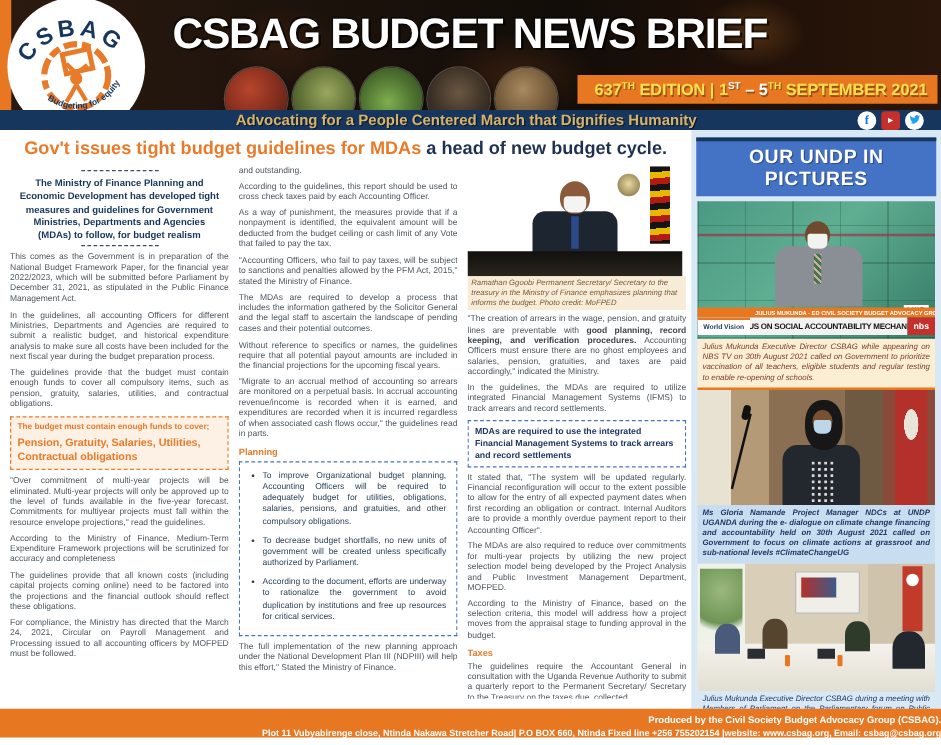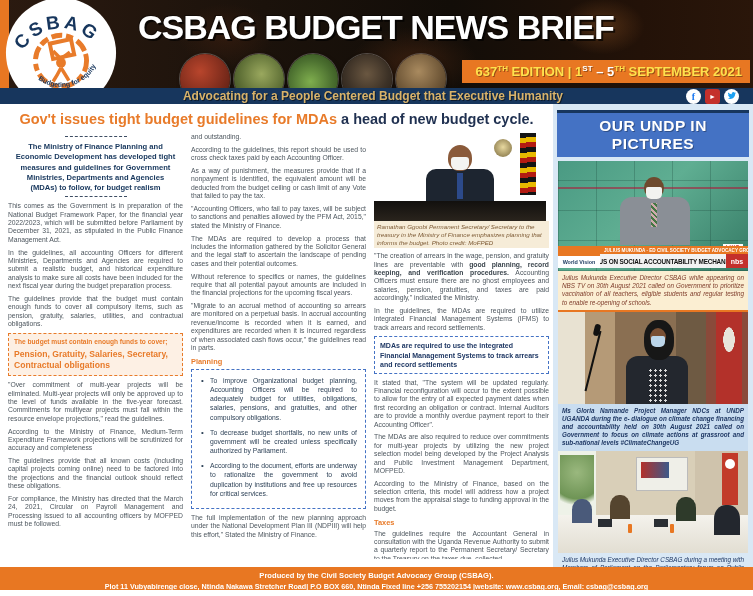--- a/index.html
+++ b/index.html
@@ -153,21 +153,21 @@
   .ph3-laptop { position:absolute; width:14px; height:8px; background:#2a2e33; bottom:26px; }
   .ph3-person { position:absolute; width:20px; height:24px; border-radius:45% 45% 0 0; background:#3a3f46; }
   .ph3-p1 { left:14px; bottom:30px; background:#4a5a7a; }
   .ph3-p2 { left:52px; bottom:34px; background:#55452f; }
   .ph3-p3 { left:118px; bottom:32px; background:#2e3a2a; }
   .ph3-p4 { left:156px; bottom:18px; width:26px; height:30px; background:#23272e; }
   .ph3-bottle { position:absolute; width:4px; height:9px; background:#e87722; bottom:20px; border-radius:1px; }
 
   
   .footer { position:absolute; left:0; top:567px; width:753px; height:23px; background:#e87722;
-    color:#fff; text-align:center; padding-top:4px; }
+    color:#fff; text-align:right; padding-top:4px; }
   .footer .f1 { font-size:7.6px; font-weight:bold; }
   .footer .f2 { font-size:7.2px; font-weight:bold; margin-top:2px; }
 
   .logo-svg text { font-family:"Liberation Sans", sans-serif; }
 </style>
 </head>
 <body>
 
 <div class="page">
 
@@ -198,21 +198,21 @@
       <rect x="50" y="48" width="22" height="16" fill="none" stroke="#e87b2a" stroke-width="4" transform="rotate(-12 61 56)"></rect>
       <circle cx="60" cy="70" r="5" fill="#e87b2a"></circle>
       <path d="M60 75 q-4 8 -8 14 M60 75 q5 8 8 13 M60 66 l-8 -8 M60 66 l9 -7" stroke="#e87b2a" stroke-width="3.5" fill="none"></path>
       <text font-size="7" font-weight="bold" fill="#17365d">
         <textPath href="#arcBot" startOffset="22%">Budgeting for equity</textPath>
       </text>
     </svg>
   </div>
 
   <div class="tagbar">
-    <div class="tagline">Advocating for a People Centered Budget that Executive Humanity</div>
+    <div class="tagline">Advocating for a People Centered March that Dignifies Humanity</div>
     <div class="social">
       <div class="sicon fb">f</div>
       <div class="sicon yt">►</div>
       <div class="sicon tw">
         <svg viewBox="0 0 24 24">
             <path d="M8 19c7.5 0 11.6-6.2 11.6-11.6v-.5c.8-.6 1.5-1.3 2-2.2-.7.3-1.5.6-2.3.7.8-.5 1.5-1.3 1.8-2.3-.8.5-1.7.8-2.6 1A4.1 4.1 0 0 0 11.5 8 11.6 11.6 0 0 1 3 3.7a4.1 4.1 0 0 0 1.3 5.5c-.7 0-1.3-.2-1.9-.5v.1c0 2 1.4 3.6 3.3 4a4.1 4.1 0 0 1-1.8.1 4.1 4.1 0 0 0 3.8 2.8A8.2 8.2 0 0 1 2 17.5 11.6 11.6 0 0 0 8 19"></path>
           </svg>
       </div>
     </div>
   </div>
@@ -225,21 +225,21 @@
 
       <div class="col">
         <div class="rule"></div>
         <div class="intro">The Ministry of Finance Planning and Economic Development has developed tight measures and guidelines for Government Ministries, Departments and Agencies (MDAs) to follow, for budget realism</div>
         <div class="rule"></div>
         <p>This comes as the Government is in preparation of the National Budget Framework Paper, for the financial year 2022/2023, which will be submitted before Parliament by December 31, 2021, as stipulated in the Public Finance Management Act.</p>
         <p>In the guidelines, all accounting Officers for different Ministries, Departments and Agencies are required to submit a realistic budget, and historical expenditure analysis to make sure all costs have been included for the next fiscal year during the budget preparation process.</p>
         <p>The guidelines provide that the budget must contain enough funds to cover all compulsory items, such as pension, gratuity, salaries, utilities, and contractual obligations.</p>
         <div class="obox">
           <div class="obox-title">The budget must contain enough funds to cover;</div>
-          <div class="obox-body">Pension, Gratuity, Salaries, Secretary, Contractual obligations</div>
+          <div class="obox-body">Pension, Gratuity, Salaries, Utilities, Contractual obligations</div>
         </div>
         <p>"Over commitment of multi-year projects will be eliminated. Multi-year projects will only be approved up to the level of funds available in the five-year forecast. Commitments for multiyear projects must fall within the resource envelope projections," read the guidelines.</p>
         <p>According to the Ministry of Finance, Medium-Term Expenditure Framework projections will be scrutinized for accuracy and completeness</p>
         <p>The guidelines provide that all known costs (including capital projects coming online) need to be factored into the projections and the financial outlook should reflect these obligations.</p>
         <p>For compliance, the Ministry has directed that the March 24, 2021, Circular on Payroll Management and Processing issued to all accounting officers by MOFPED must be followed.</p>
       </div>
 
       <div class="col">
         <p>and outstanding.</p>
         <p>According to the guidelines, this report should be used to cross check taxes paid by each Accounting Officer.</p>

